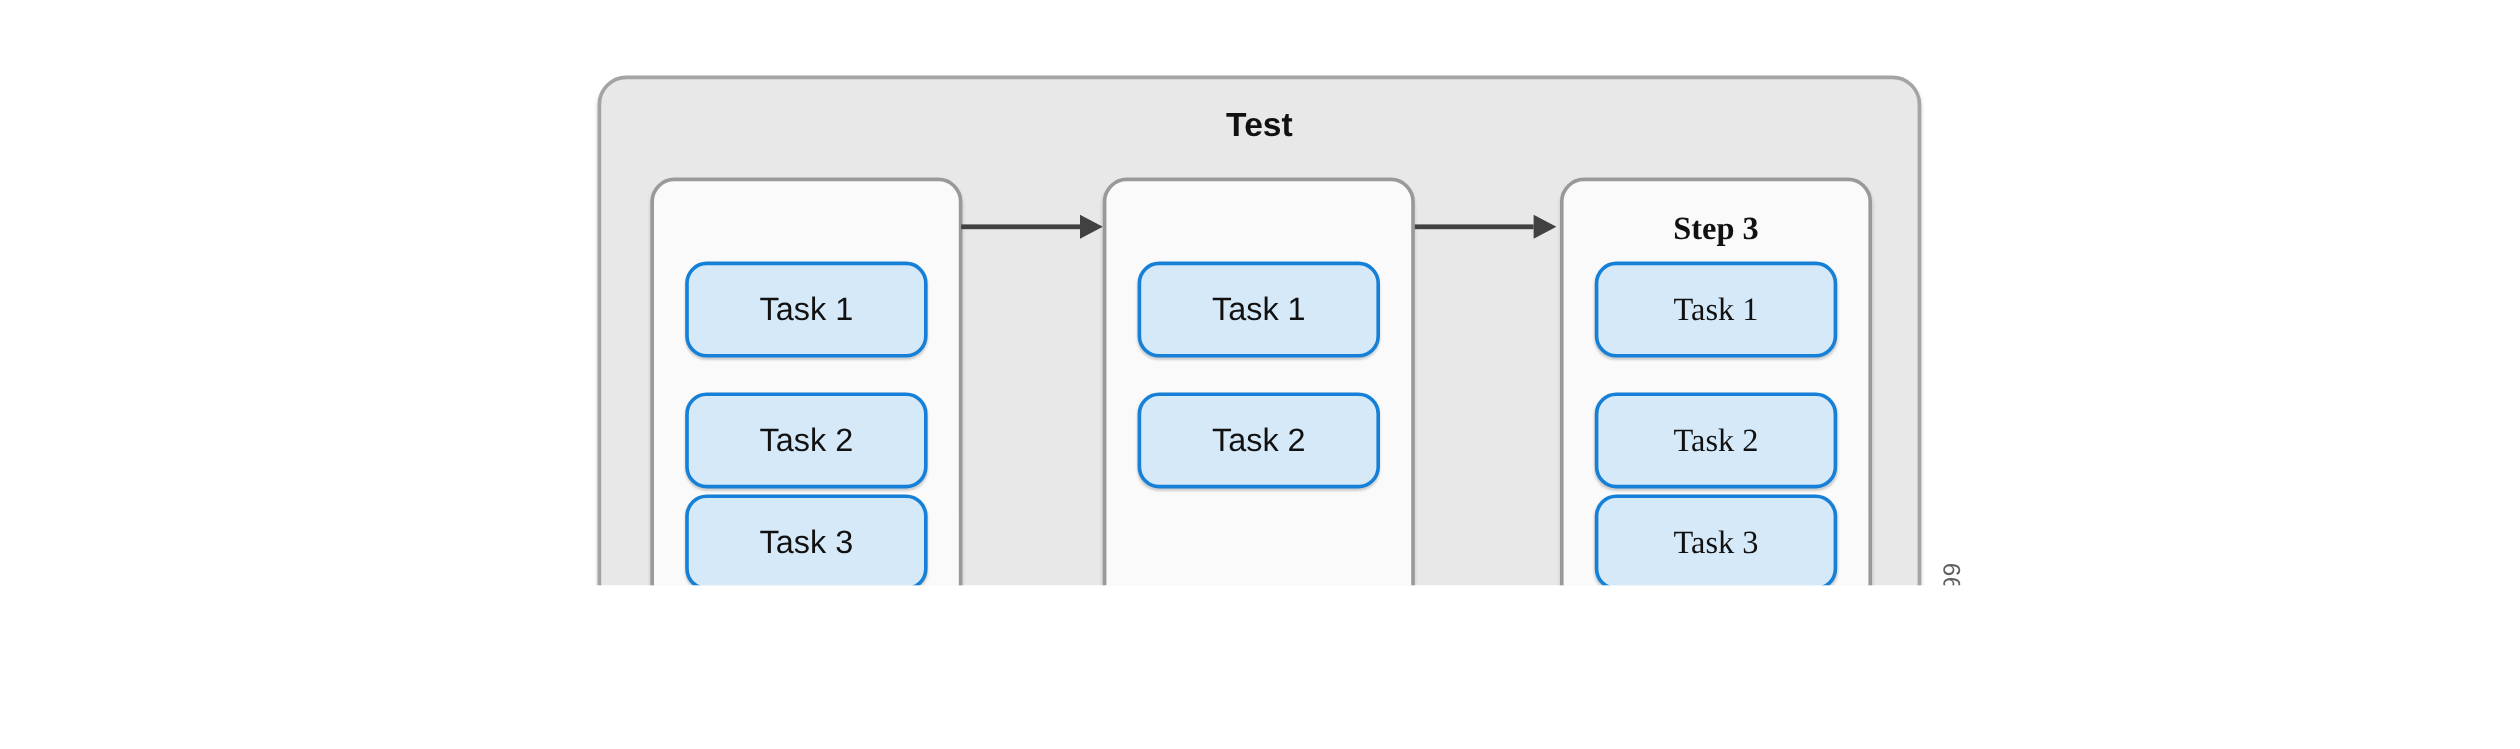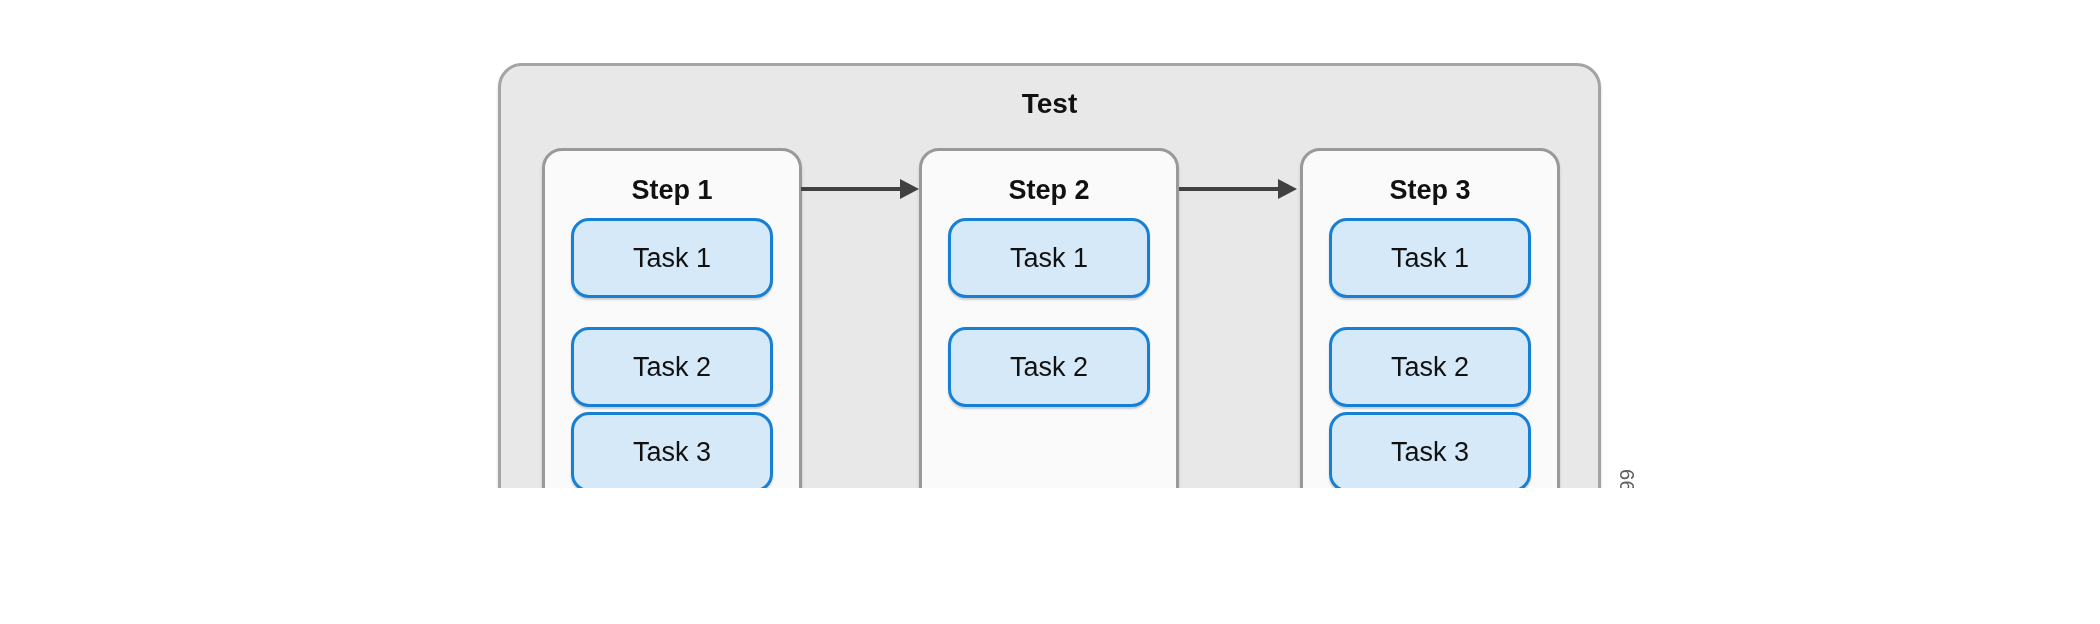--- a/index.html
+++ b/index.html
@@ -23,21 +23,21 @@
     text-align:center;font-size:28px;font-weight:bold;color:var(--label-text);
   }
   .step-box{
     position:absolute;top:82px;width:260px;height:372px;
     box-sizing:border-box;background:var(--step-fill);
     border:3px solid var(--step-border);border-radius:20px;
     box-shadow:0 3px 3px rgba(0,0,0,0.15);
   }
   .step-1{left:41px;}
   .step-2{left:418px;}
-  .step-3{left:799px;}
+  .step-3{left:799px;font-family:Liberation Serif, serif;}
   .step-label{
     position:absolute;left:0;top:24px;width:100%;
     text-align:center;font-size:27px;font-weight:bold;color:var(--label-text);
   }
   .task-box{
     position:absolute;left:26px;width:202px;height:80px;
     box-sizing:border-box;background:var(--task-fill);
     border:3px solid var(--task-border);border-radius:18px;
     display:flex;align-items:center;justify-content:center;
     box-shadow:0 2px 2px rgba(0,0,0,0.18);
@@ -69,39 +69,37 @@
 </head>
 <body>
 
 <div class="canvas">
 
   <div class="outer-box">
 
     <div class="outer-title">Test</div>
 
     <div class="step-box step-1">
-      <div class="step-label">Step 1</div>
       <div class="task-box task-top-1">
         <span class="task-label">Task 1</span>
       </div>
       <div class="task-box task-top-2">
         <span class="task-label">Task 2</span>
       </div>
       <div class="task-box task-top-3">
         <span class="task-label">Task 3</span>
       </div>
     </div>
 
     <div class="arrow arrow-1">
       <div class="arrow-line"></div>
       <div class="arrow-head"></div>
     </div>
 
     <div class="step-box step-2">
-      <div class="step-label">Step 2</div>
       <div class="task-box task-top-1">
         <span class="task-label">Task 1</span>
       </div>
       <div class="task-box task-top-2">
         <span class="task-label">Task 2</span>
       </div>
     </div>
 
     <div class="arrow arrow-2">
       <div class="arrow-line"></div>

